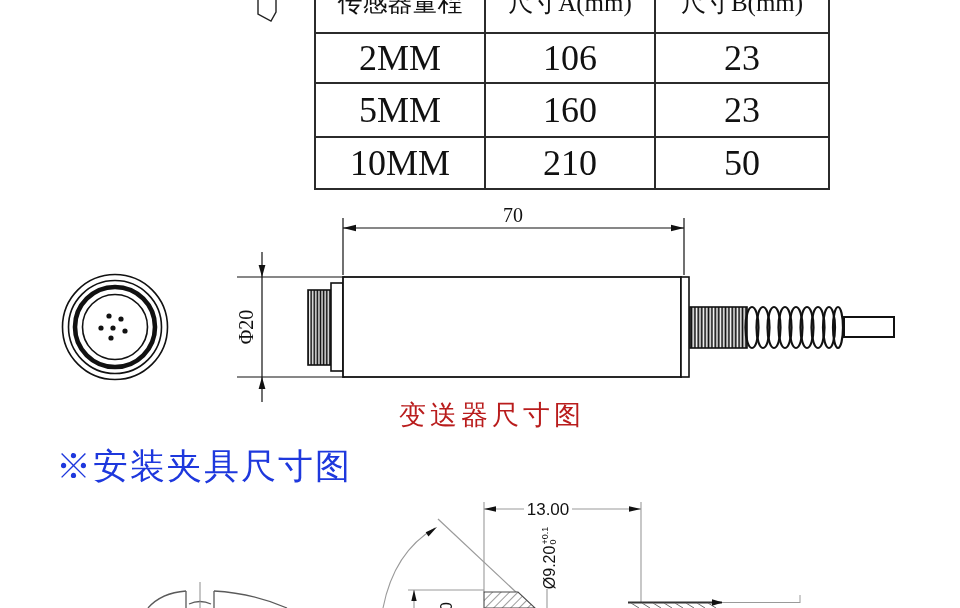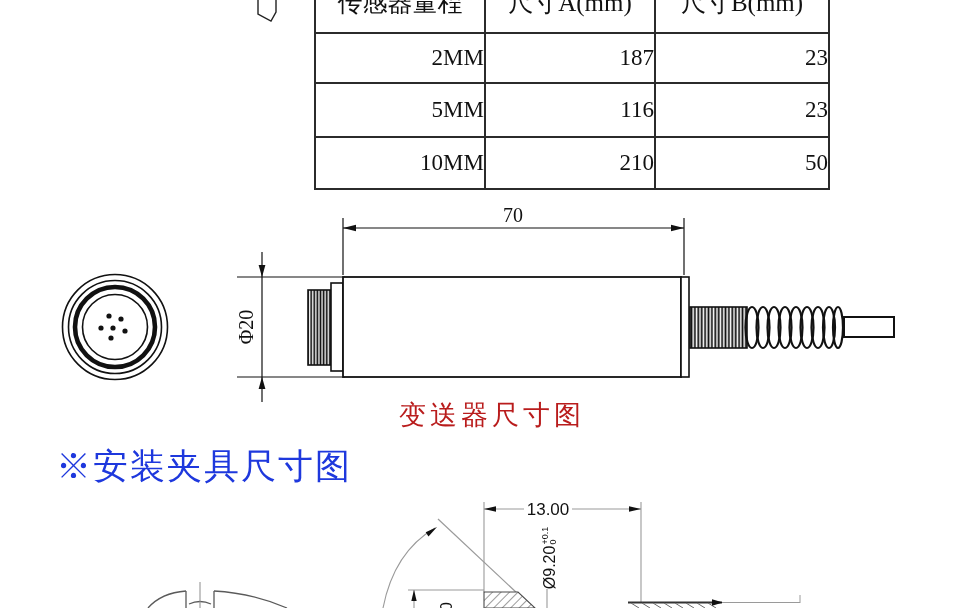--- a/index.html
+++ b/index.html
@@ -18,21 +18,21 @@
     font-family:"Liberation Serif","DejaVu Serif",serif;color:#111;
     overflow:hidden;padding:0;
   }
   .spec-table .hdr{height:60px;font-size:25px;}
   .spec-table .r1{height:48px;}
   .spec-table .r2{height:52px;margin-top:22px;}
   .spec-table .r3{height:50px;margin-left:7px;}
   .spec-table .c1{width:168px;}
   .spec-table .c2{width:168px;}
   .spec-table .c3{width:172px;}
-  .spec-table .cell{font-size:23px;text-align:right;}
+  .spec-table .cell{font-size:36px;}
   
   .drawing-caption{
     position:absolute;left:342px;top:397px;width:300px;text-align:center;
     font-size:27px;letter-spacing:4px;color:#b91c1c;
   }
   .section-heading{
     position:absolute;left:56px;top:443px;
     font-size:35px;font-weight:normal;letter-spacing:2px;color:#1e38dd;
   }
   
@@ -59,26 +59,26 @@
 
 <table class="spec-table">
   <tbody>
       <tr>
     <td class="hdr c1">传感器量程</td>
     <td class="hdr c2">尺寸A(mm)</td>
     <td class="hdr c3">尺寸B(mm)</td>
   </tr>
   <tr class="r1">
     <td class="cell r1">2MM</td>
-    <td class="cell r1">187</td>
+    <td class="cell r1">106</td>
     <td class="cell r1">23</td>
   </tr>
   <tr class="r2">
     <td class="cell r2">5MM</td>
-    <td class="cell r2">116</td>
+    <td class="cell r2">160</td>
     <td class="cell r2">23</td>
   </tr>
   <tr class="r3">
     <td class="cell r3">10MM</td>
     <td class="cell r3">210</td>
     <td class="cell r3">50</td>
   </tr>
 </tbody>
   </table>
 

